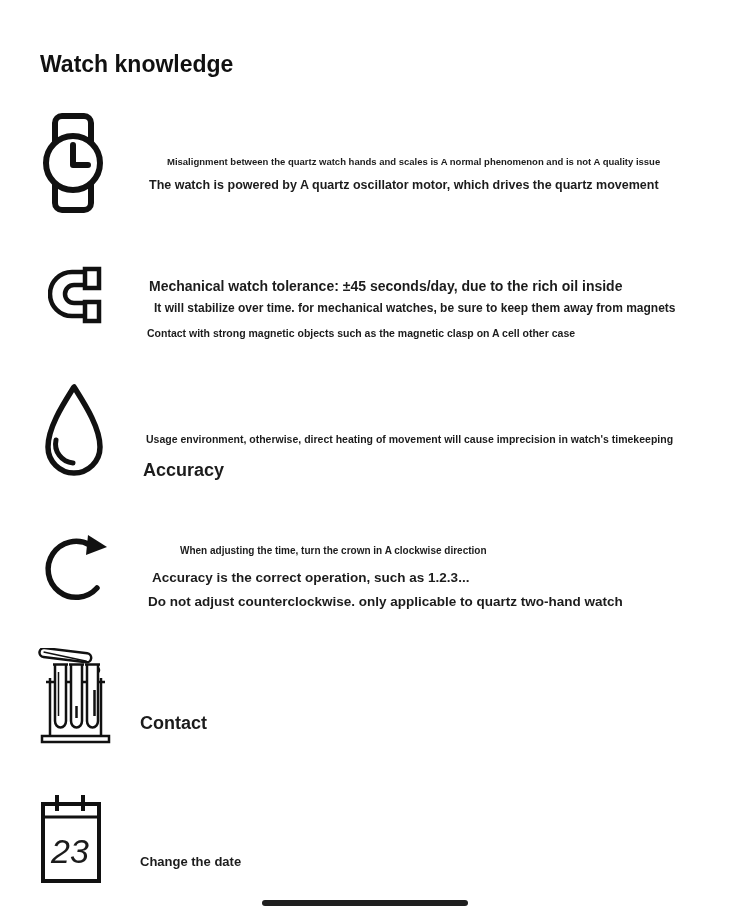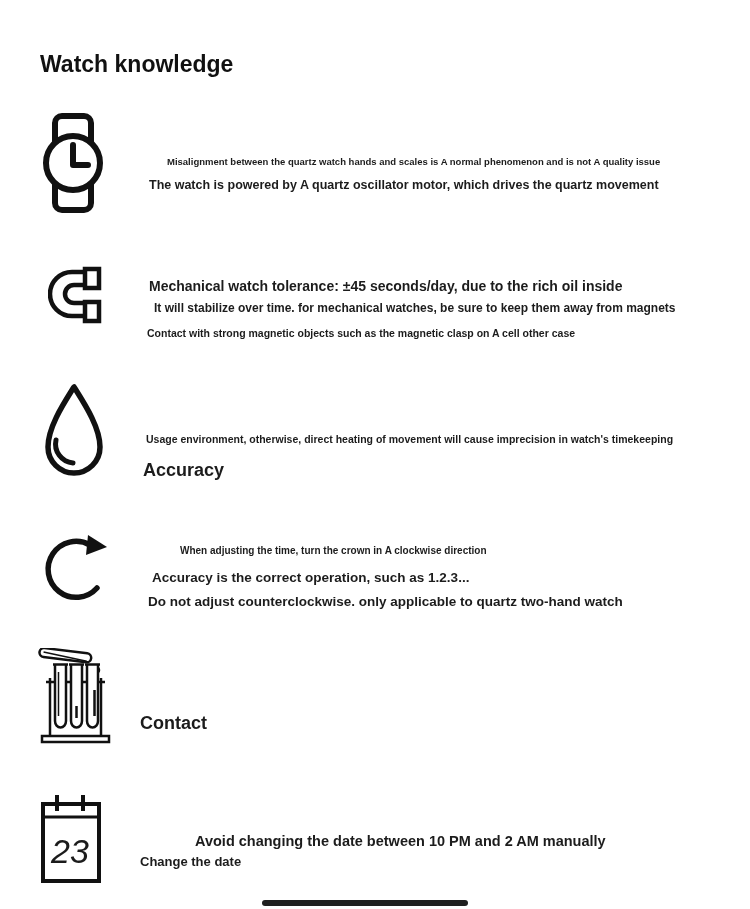--- a/index.html
+++ b/index.html
@@ -139,17 +139,16 @@
 
   <div class="icon icon-calendar">
     <svg width="62" height="92" viewBox="0 0 62 92" fill="none" stroke="#111" stroke-width="4">
       <rect x="3" y="12" width="56" height="77"></rect>
       <path d="M3,25 H59" stroke-width="3"></path>
       <path d="M17,3 V19"></path>
       <path d="M43,3 V19"></path>
       <text x="30" y="71" text-anchor="middle" font-size="34" font-family="Liberation Sans, sans-serif" fill="#1b1b1b" stroke="none">23</text>
     </svg>
   </div>
-  <p class="line s6-l1">Avoid changing the date between 10 PM and 2 AM manually</p>
   <p class="line s6-l2">Change the date</p>
 
   <div class="home-indicator"></div>
 </div>
 
 </body></html>

